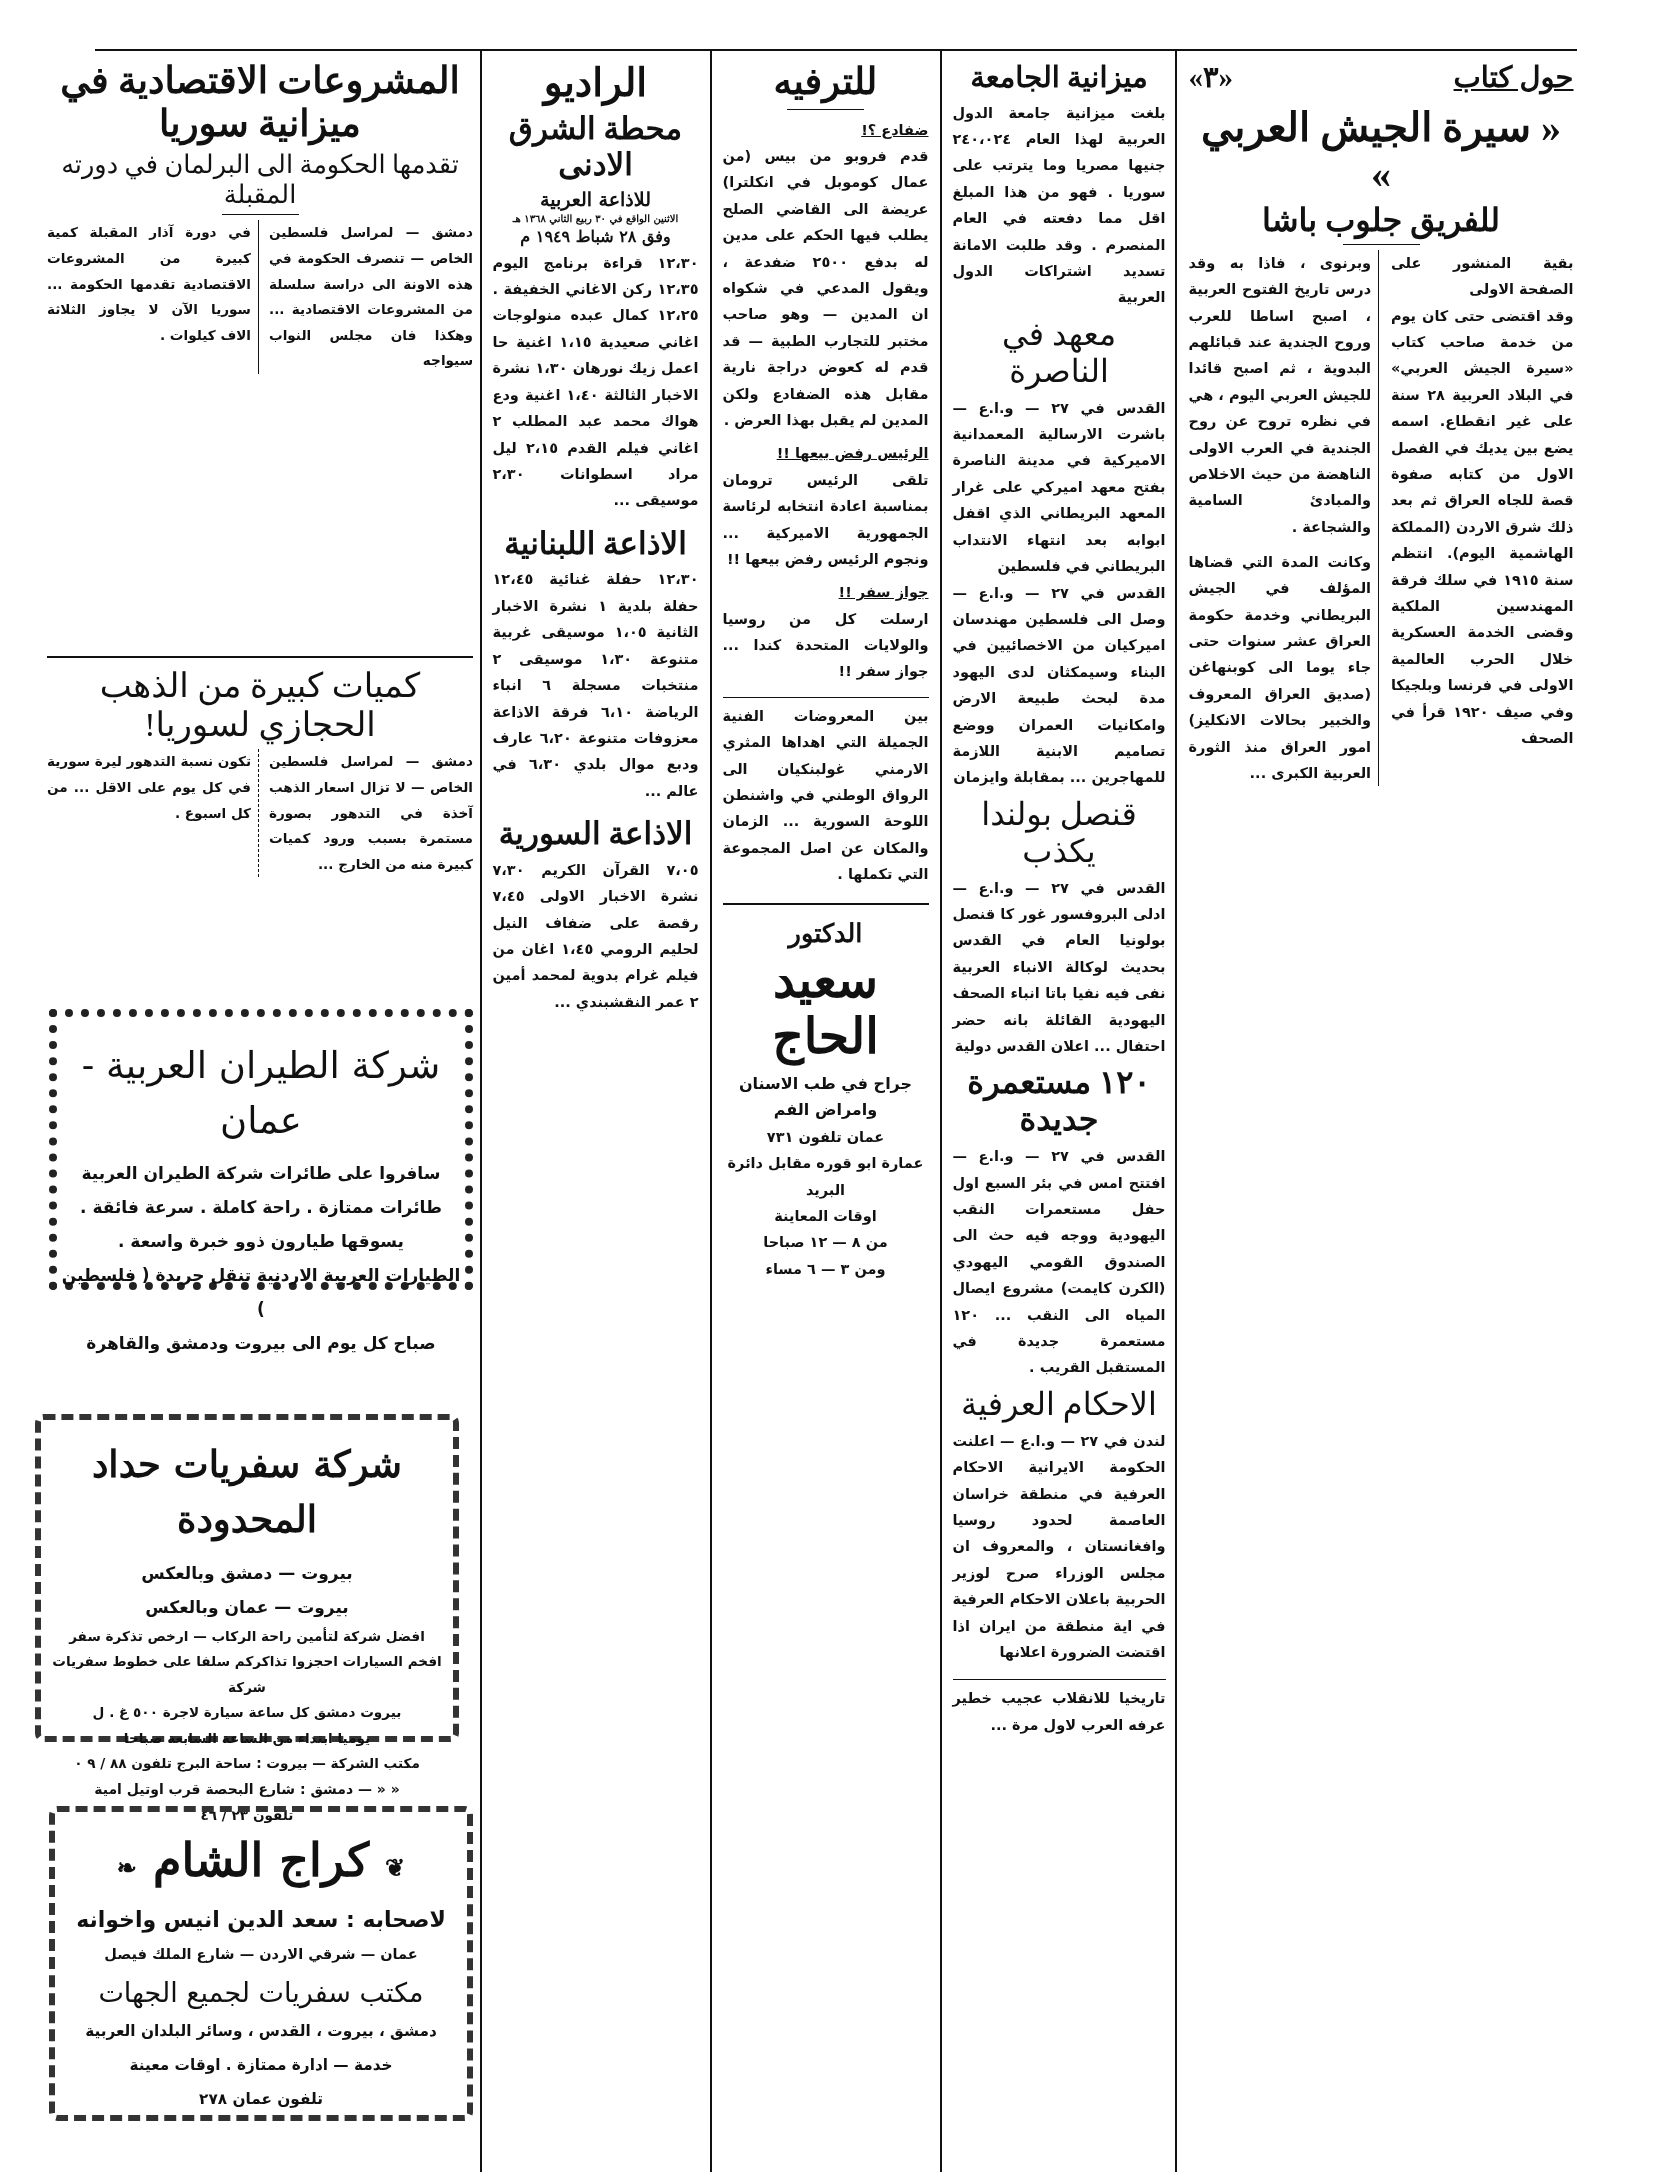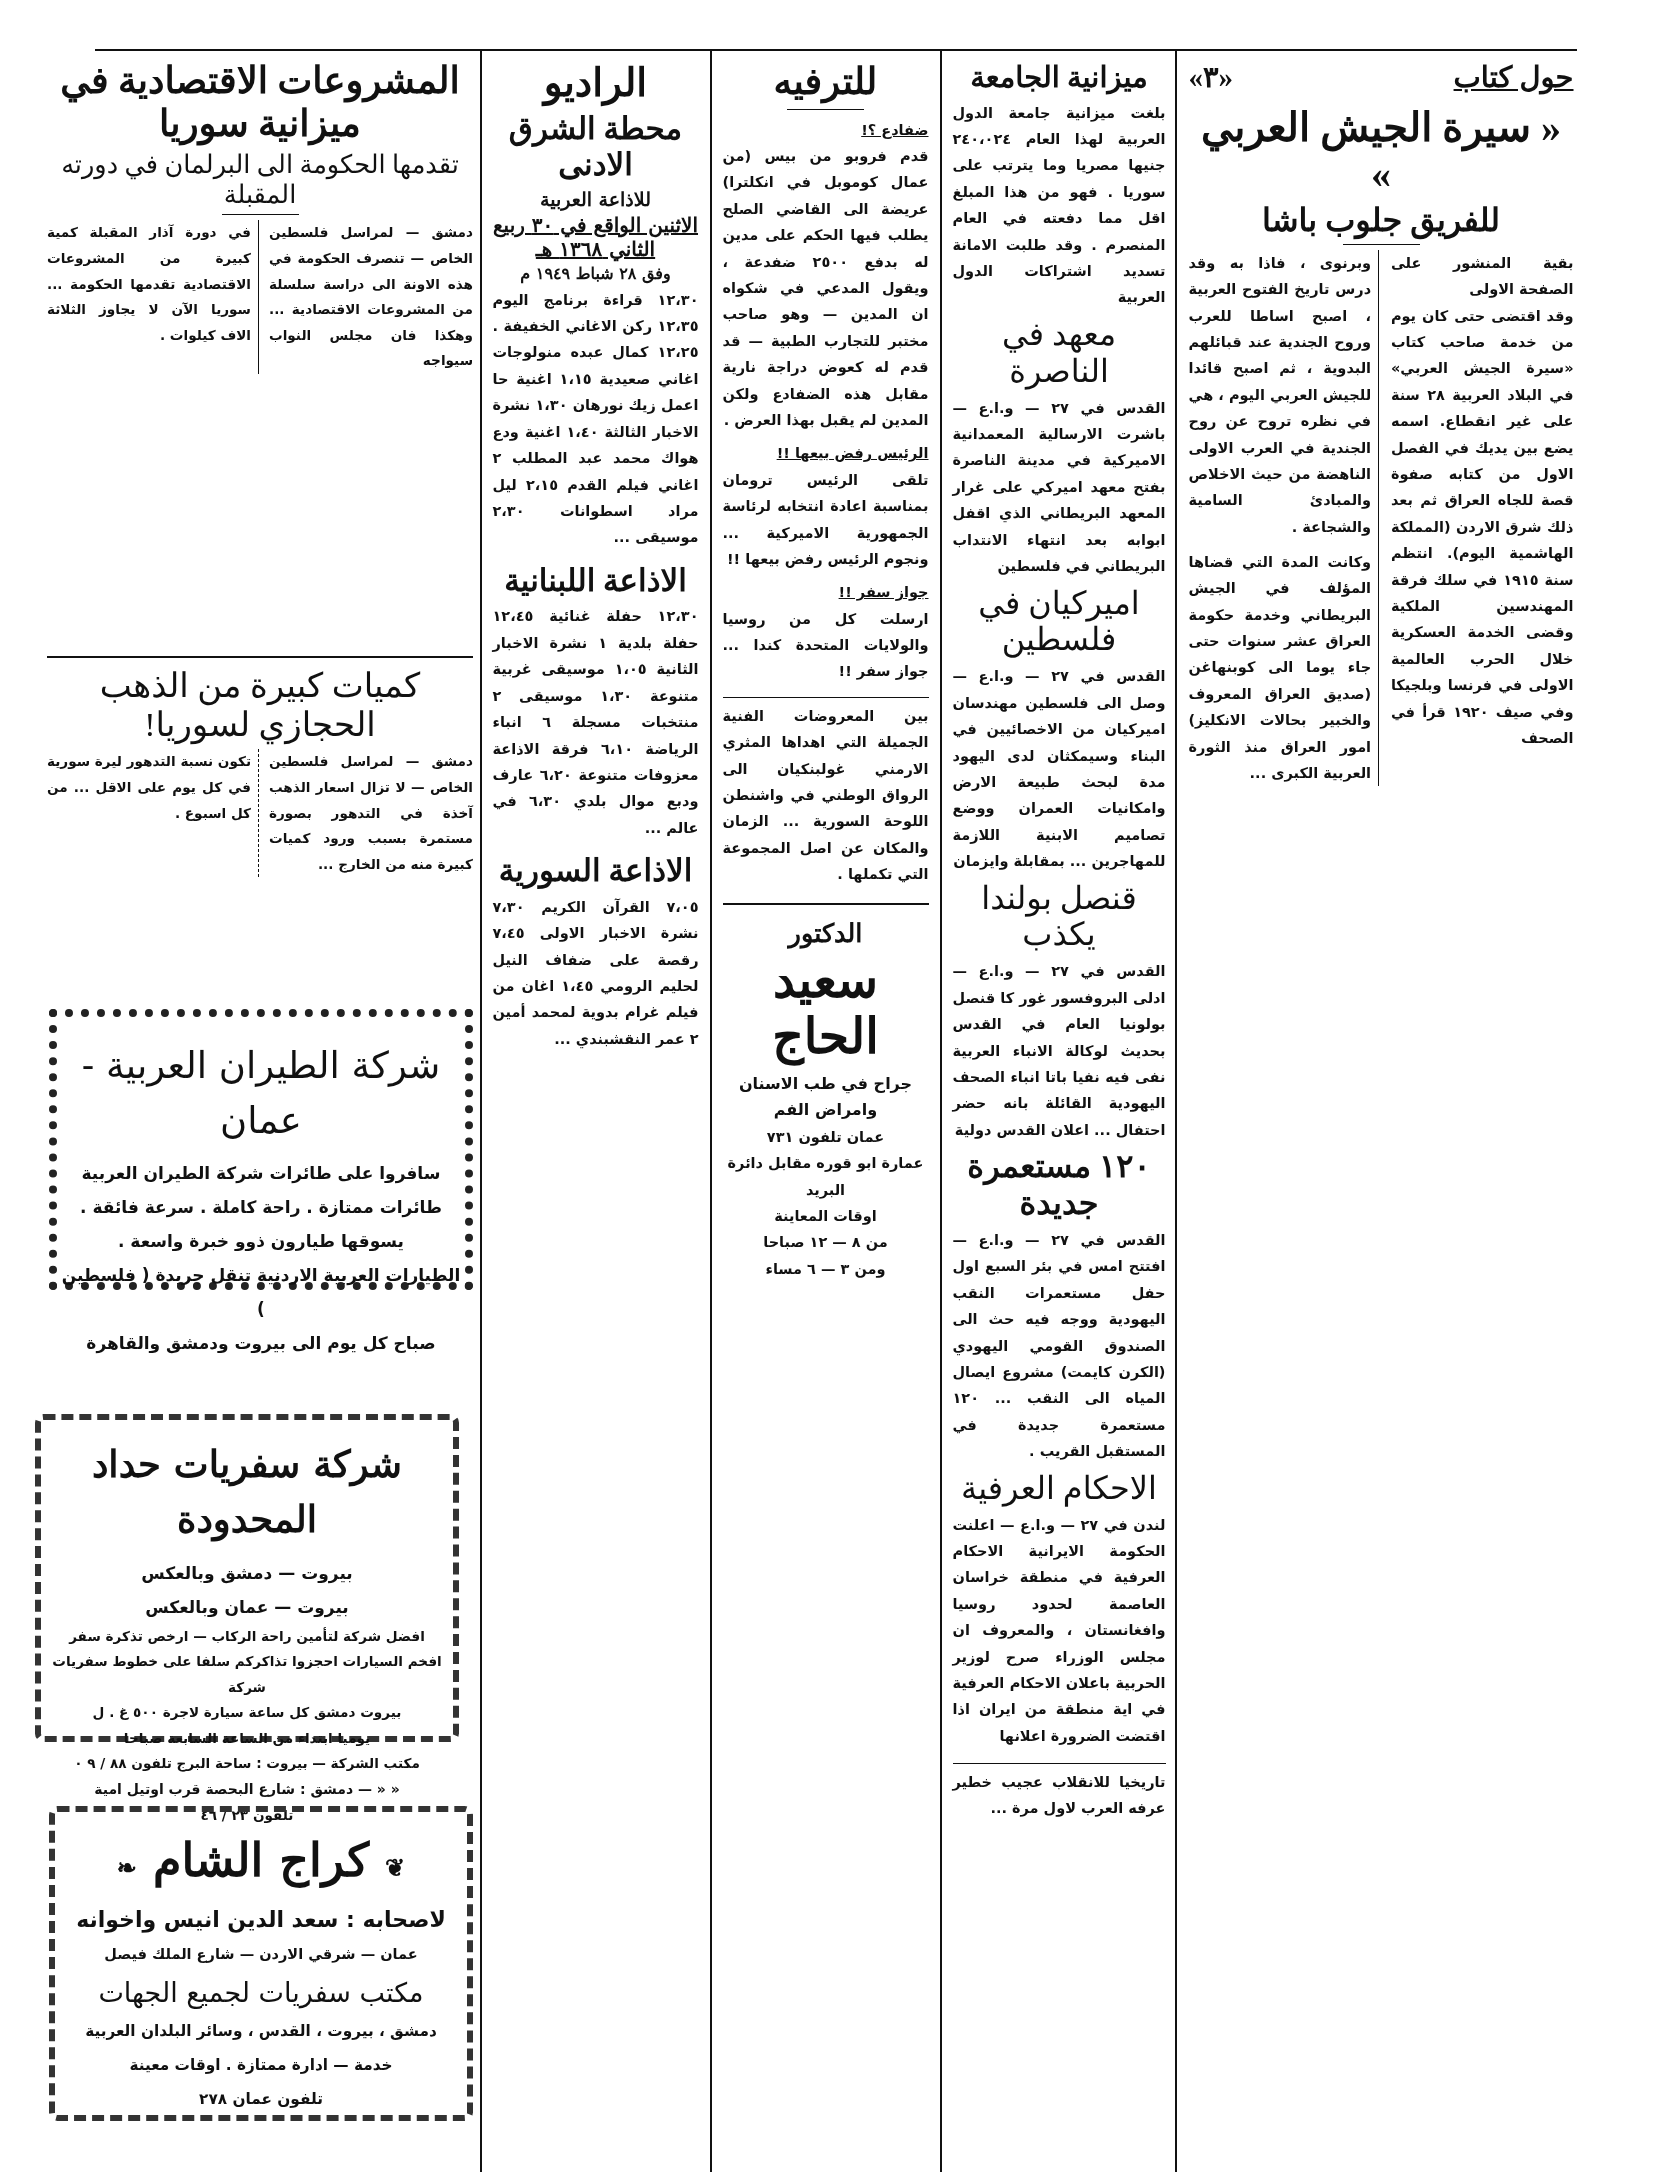--- a/index.html
+++ b/index.html
@@ -47,21 +47,20 @@
       </div>
     </div>
   </div>
   <div class="vline" style="left:1175px;height:2121px;"></div>
 
   <div class="col" style="left:944px;width:230px;">
     <div class="head" style="font-size:29px;">ميزانية الجامعة</div>
     <div class="body">بلغت ميزانية جامعة الدول العربية لهذا العام ٢٤٠،٠٢٤ جنيها مصريا وما يترتب على سوريا . فهو من هذا المبلغ اقل مما دفعته في العام المنصرم . وقد طلبت الامانة تسديد اشتراكات الدول العربية</div>
     <div class="head" style="font-size:32px;font-weight:normal;">معهد في الناصرة</div>
     <div class="body">القدس في ٢٧ — و.ا.ع — باشرت الارسالية المعمدانية الاميركية في مدينة الناصرة بفتح معهد اميركي على غرار المعهد البريطاني الذي اقفل ابوابه بعد انتهاء الانتداب البريطاني في فلسطين</div>
-    <div class="head" style="font-size:32px;font-weight:normal;">اميركيان في فلسطين</div>
     <div class="body">القدس في ٢٧ — و.ا.ع — وصل الى فلسطين مهندسان اميركيان من الاخصائيين في البناء وسيمكثان لدى اليهود مدة لبحث طبيعة الارض وامكانيات العمران ووضع تصاميم الابنية اللازمة للمهاجرين ... بمقابلة وايزمان</div>
     <div class="head" style="font-size:32px;font-weight:normal;">قنصل بولندا يكذب</div>
     <div class="body">القدس في ٢٧ — و.ا.ع — ادلى البروفسور غور كا قنصل بولونيا العام في القدس بحديث لوكالة الانباء العربية نفى فيه نفيا باتا انباء الصحف اليهودية القائلة بانه حضر احتفال ... اعلان القدس دولية</div>
     <div class="head" style="font-size:32px;">١٢٠ مستعمرة جديدة</div>
     <div class="body">القدس في ٢٧ — و.ا.ع — افتتح امس في بئر السبع اول حفل مستعمرات النقب اليهودية ووجه فيه حث الى الصندوق القومي اليهودي (الكرن كايمت) مشروع ايصال المياه الى النقب ... ١٢٠ مستعمرة جديدة في المستقبل القريب .</div>
     <div class="head" style="font-size:32px;font-weight:normal;">الاحكام العرفية</div>
     <div class="body">لندن في ٢٧ — و.ا.ع — اعلنت الحكومة الايرانية الاحكام العرفية في منطقة خراسان العاصمة لحدود روسيا وافغانستان ، والمعروف ان مجلس الوزراء صرح لوزير الحربية باعلان الاحكام العرفية في اية منطقة من ايران اذا اقتضت الضرورة اعلانها</div>
     <div class="body" style="margin-top:13.6px;border-top:1.7px solid #111;padding-top:5.1px;">تاريخيا للانقلاب عجيب خطير عرفه العرب لاول مرة ...</div>
   </div>
   <div class="vline" style="left:940px;height:2121px;"></div>
@@ -86,21 +85,21 @@
       <div class="body" style="text-align:center;">من ٨ — ١٢ صباحا</div>
       <div class="body" style="text-align:center;">ومن ٣ — ٦ مساء</div>
     </div>
   </div>
   <div class="vline" style="left:710px;height:2121px;"></div>
 
   <div class="col" style="left:484px;width:223px;">
     <div class="head" style="font-size:39px;">الراديو</div>
     <div class="head" style="font-size:31px;">محطة الشرق الادنى</div>
     <div class="sub">للاذاعة العربية</div>
-    <div class="sub" style="font-size:20px;text-decoration:underline;">الاثنين الواقع في ٣٠ ربيع الثاني ١٣٦٨ هـ</div>
+    <div class="sub" style="font-size:10px;">الاثنين الواقع في ٣٠ ربيع الثاني ١٣٦٨ هـ</div>
     <div class="sub" style="font-size:16px;">وفق ٢٨ شباط ١٩٤٩ م</div>
     <div class="body">١٢،٣٠ قراءة برنامج اليوم ١٢،٣٥ ركن الاغاني الخفيفة . ١٢،٢٥ كمال عبده منولوجات اغاني صعيدية ١،١٥ اغنية حا اعمل زيك نورهان ١،٣٠ نشرة الاخبار الثالثة ١،٤٠ اغنية ودع هواك محمد عبد المطلب ٢ اغاني فيلم القدم ٢،١٥ ليل مراد اسطوانات ٢،٣٠ موسيقى ...</div>
     <div class="head" style="font-size:31px;margin-top:12px;">الاذاعة اللبنانية</div>
     <div class="body">١٢،٣٠ حفلة غنائية ١٢،٤٥ حفلة بلدية ١ نشرة الاخبار الثانية ١،٠٥ موسيقى غربية متنوعة ١،٣٠ موسيقى ٢ منتخبات مسجلة ٦ انباء الرياضة ٦،١٠ فرقة الاذاعة معزوفات متنوعة ٦،٢٠ عارف ودبع موال بلدي ٦،٣٠ في عالم ...</div>
     <div class="head" style="font-size:31px;margin-top:12px;">الاذاعة السورية</div>
     <div class="body">٧،٠٥ القرآن الكريم ٧،٣٠ نشرة الاخبار الاولى ٧،٤٥ رقصة على ضفاف النيل لحليم الرومي ١،٤٥ اغان من فيلم غرام بدوية لمحمد أمين ٢ عمر النقشبندي ...</div>
   </div>
   <div class="vline" style="left:480px;height:2121px;"></div>
 
   <div style="position:absolute;left:47px;top:55px;width:426px;">

